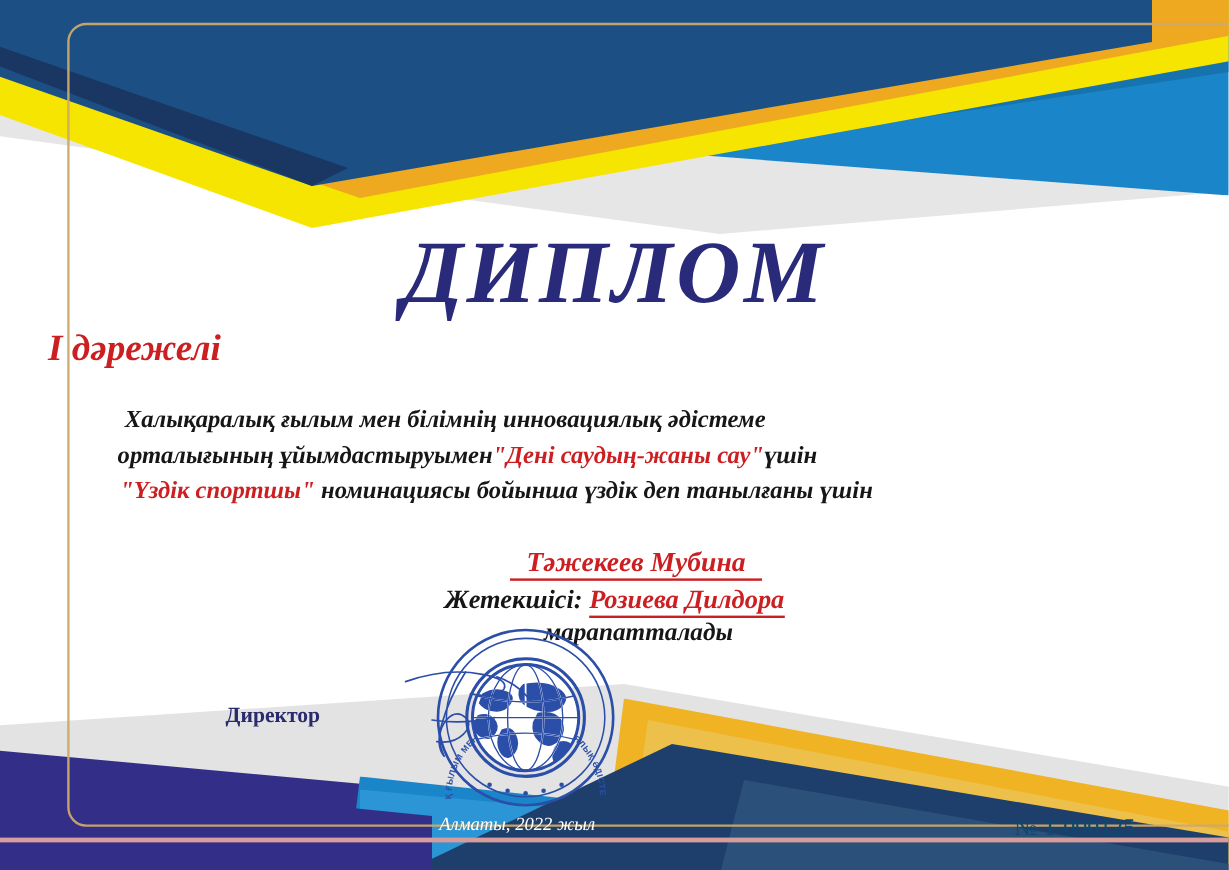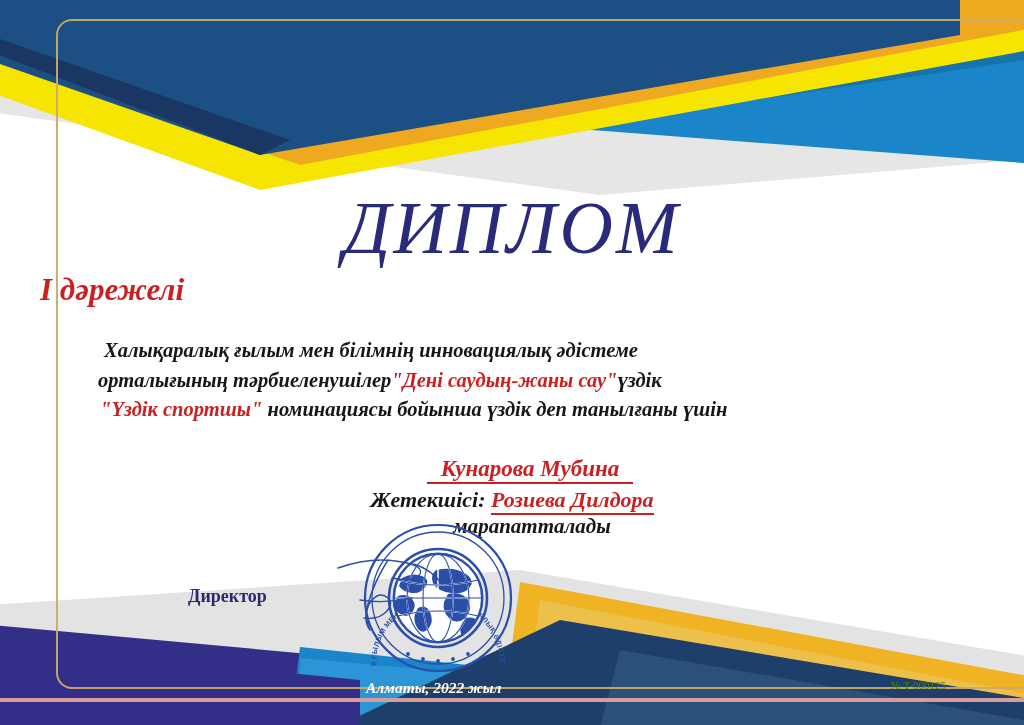--- a/index.html
+++ b/index.html
@@ -128,21 +128,21 @@
   .content {
     position: absolute; left: 0; top: 0;
     width: 1024px; height: 725px;
   }
 
   .title {
     position: absolute; left: 0; top: 186px; width: 1024px;
     text-align: center;
     font-size: 74px;
     font-style: italic;
-    font-weight: normal;
+    font-weight: bold;
     color: #2a2a7a;
     letter-spacing: 3px;
     font-family: "Liberation Serif", serif;
   }
   .subtitle {
     position: absolute; left: 0; top: 272px; width: 1024px;
     text-align: left;
     font-size: 31px;
     font-style: italic;
     font-weight: bold;
@@ -216,27 +216,27 @@
     font-size: 21px;
     font-weight: bold;
     color: #2a2a6e;
     font-family: "Liberation Serif", serif;
   }
 
   .place-date {
     position: absolute; left: 366px; top: 679px;
     font-size: 15.5px;
     font-style: italic;
-    font-weight: bold;
+    font-weight: normal;
     color: #ffffff;
   }
   .serial {
     position: absolute; right: 78px; top: 679px;
-    font-size: 11px;
-    color: #4d7c0f;
+    font-size: 20px;
+    color: #0c4a6e;
     font-family: "Liberation Serif", serif;
   }
 
   
   .stamp {
     position: absolute; left: 362px; top: 522px;
     width: 152px; height: 152px;
   }
   .signature {
     position: absolute; left: 330px; top: 552px;
@@ -270,26 +270,26 @@
   <div class="deco gold-frame"></div>
 
   <div class="content">
 
     <div class="title">ДИПЛОМ</div>
 
     <div class="subtitle">I дәрежелі</div>
 
     <div class="body-block">
       <div class="ln line-1">Халықаралық  ғылым мен білімнің инновациялық әдістеме</div>
-      <div class="ln line-2"><span>орталығының тәрбиеленушілер</span><span class="red">"Дені саудың-жаны сау"</span><span>үздік</span></div>
+      <div class="ln line-2"><span>орталығының ұйымдастыруымен</span><span class="red">"Дені саудың-жаны сау"</span><span>үшін</span></div>
       <div class="ln line-4"><span class="red">"Үздік спортшы"</span><span> номинациясы бойынша  үздік деп танылғаны үшін</span></div>
     </div>
 
     <div class="awardee">
-      <span>Кунарова Мубина</span>
+      <span>Тәжекеев Мубина</span>
     </div>
 
     <div class="mentor">
       <span>Жетекшісі:</span>
       <span class="mname">Розиева Дилдора</span>
     </div>
 
     <div class="awarded-word">марапатталады</div>
 
     <svg class="stamp" viewBox="0 0 152 152">

